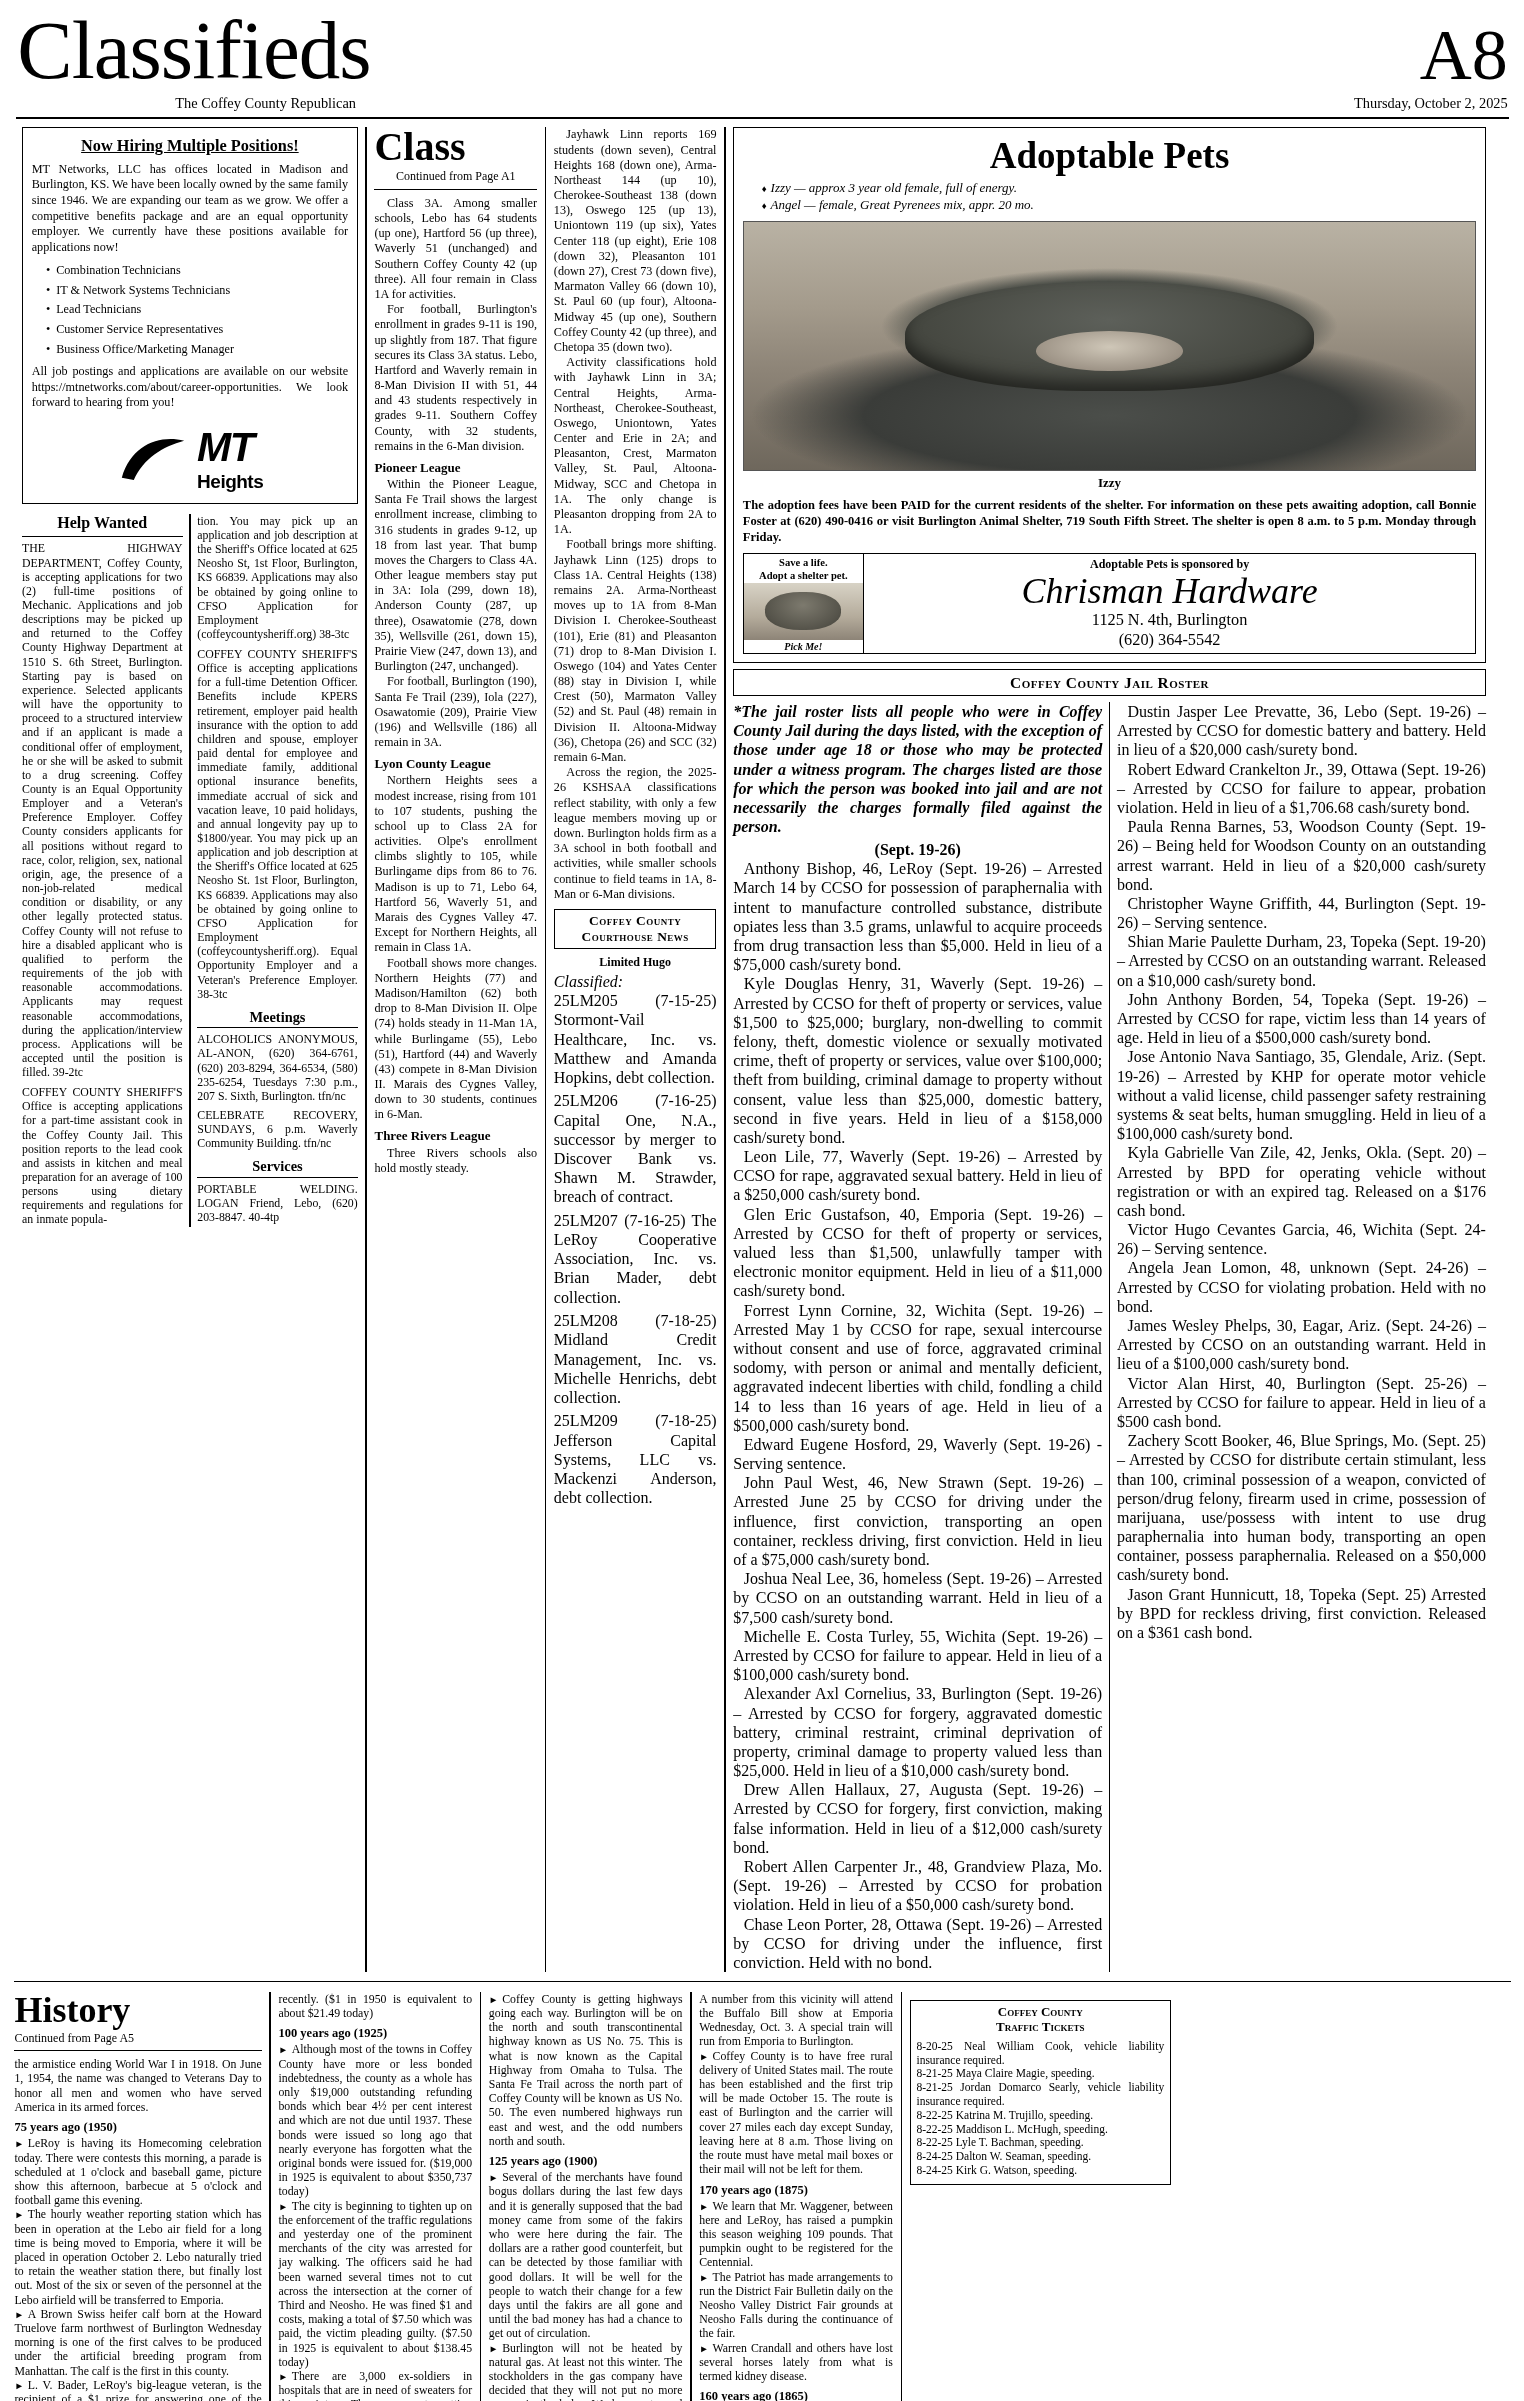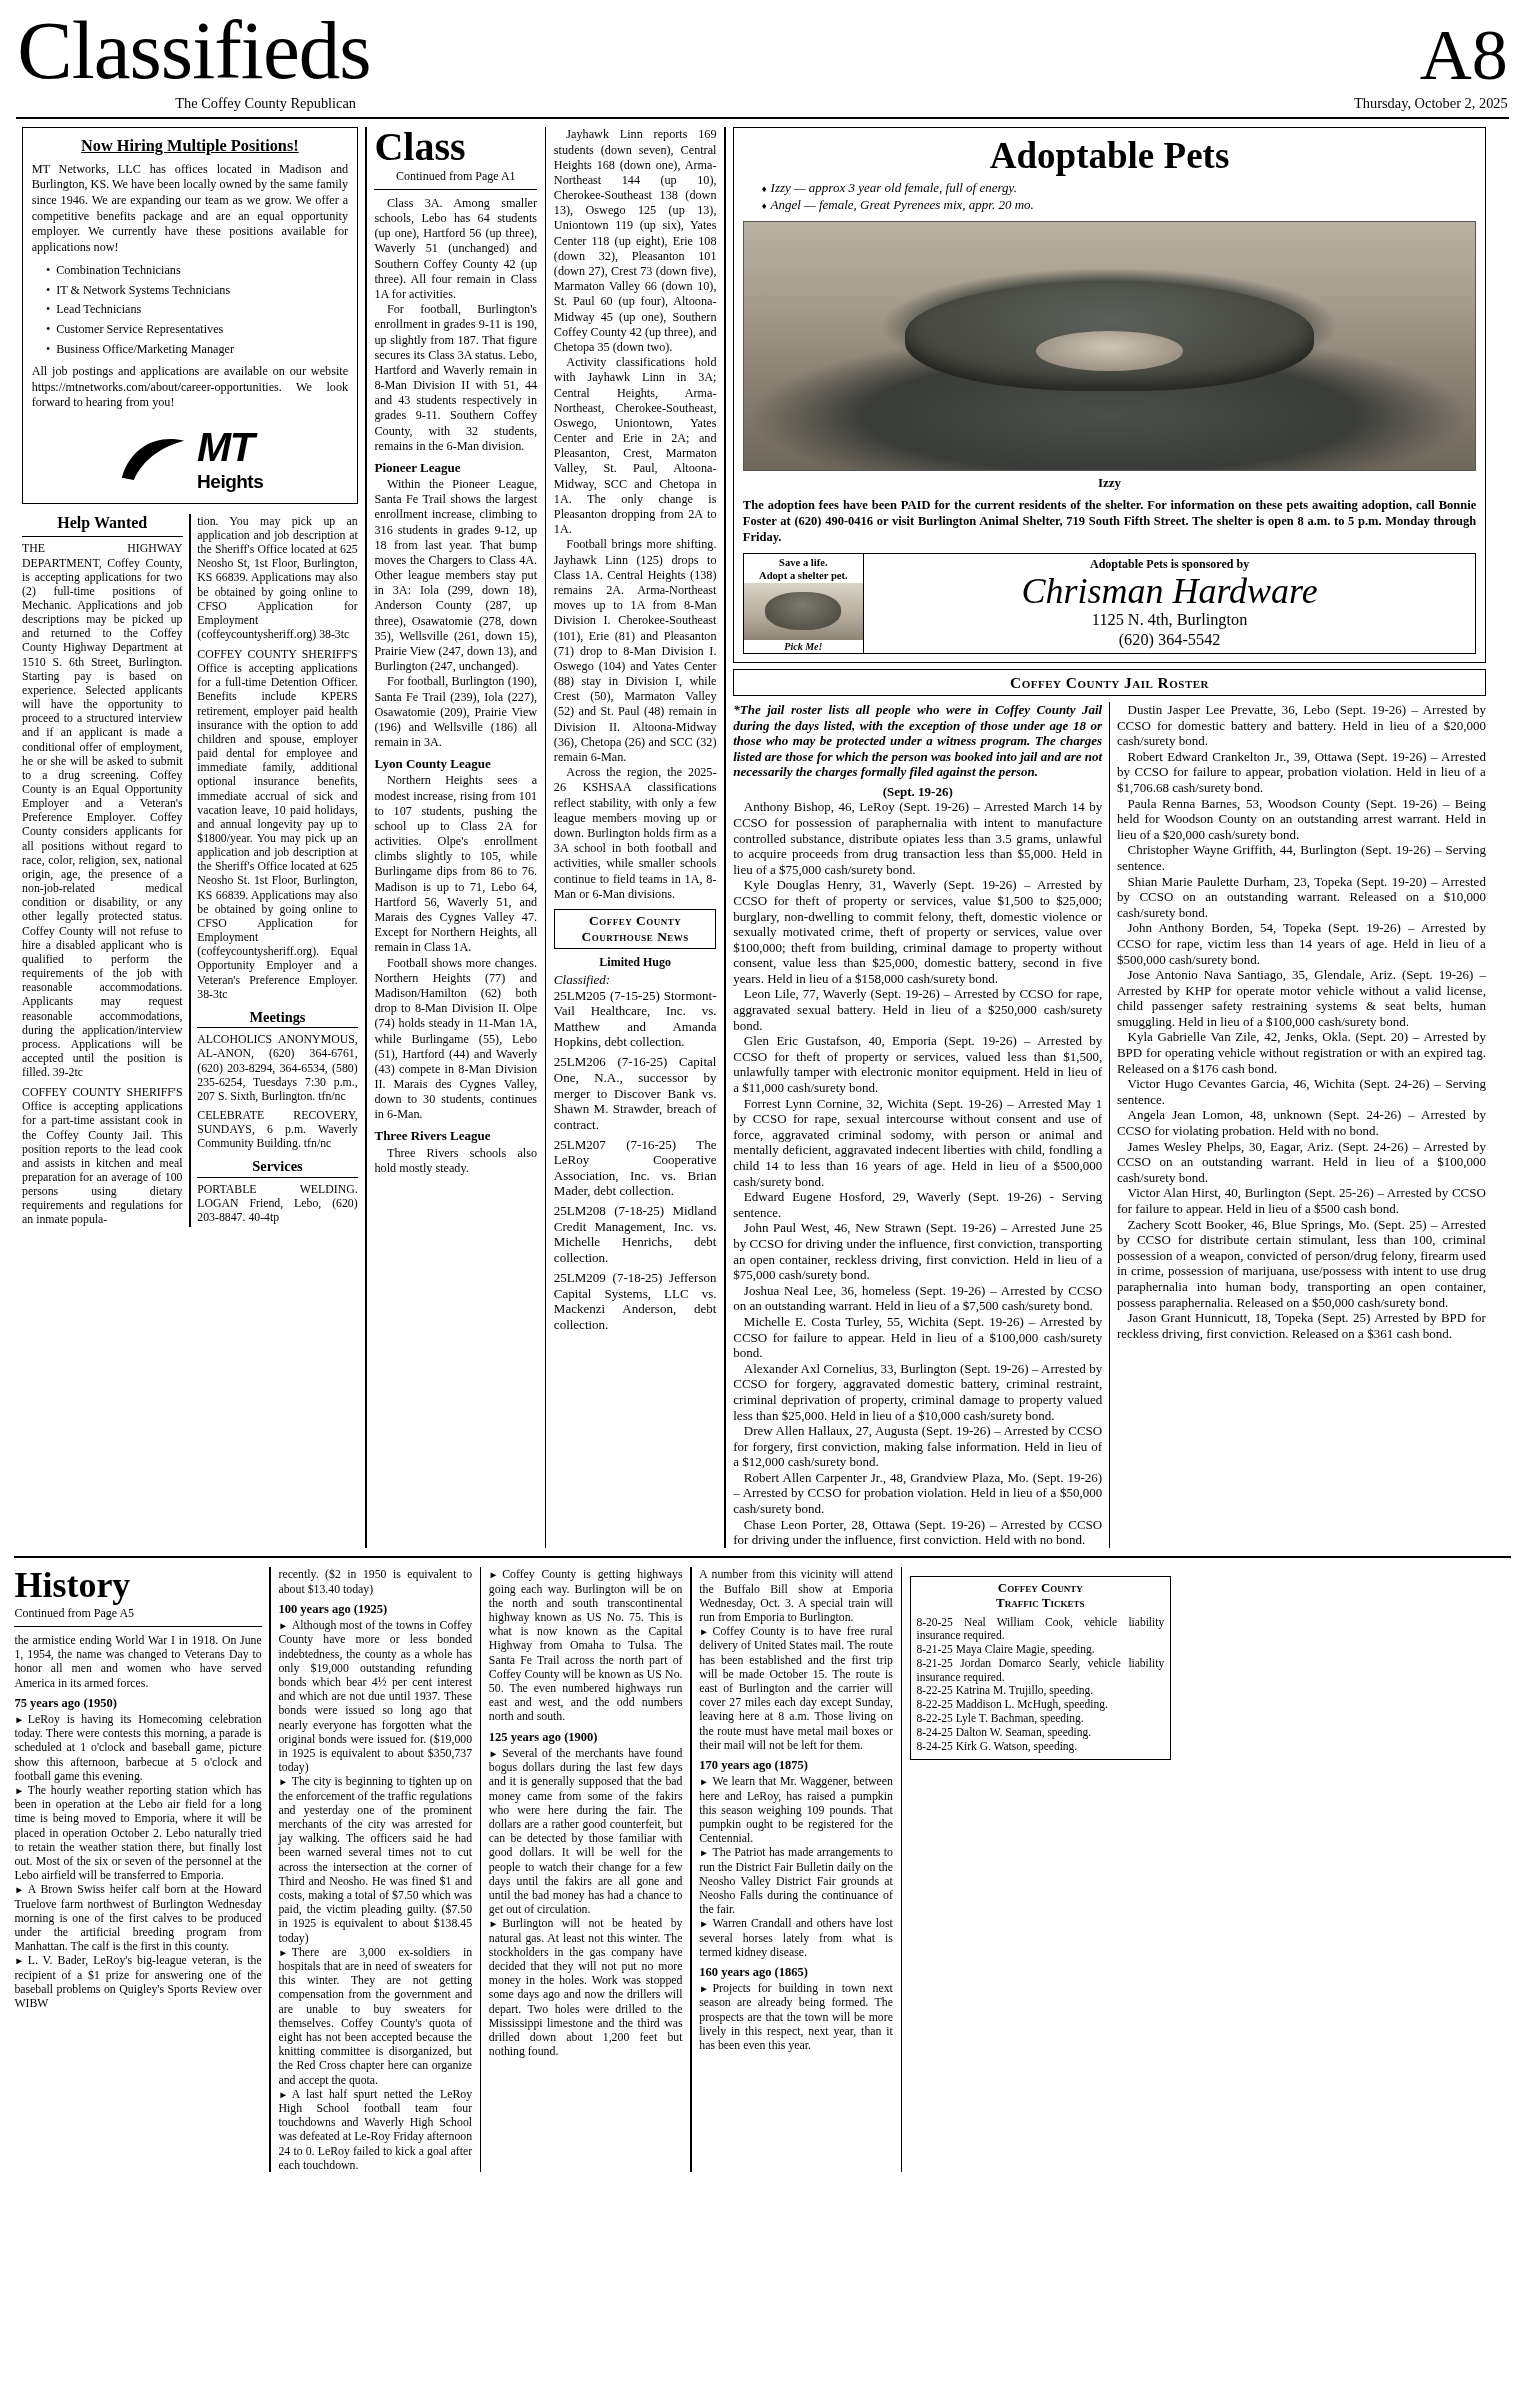--- a/index.html
+++ b/index.html
@@ -148,21 +148,21 @@
   .banner {
     border:1.4px solid #000; text-align:center; font-size:15.4px; font-weight:700;
     font-variant:small-caps; letter-spacing:0.5px; padding:3.4px 1.9px; margin:6.7px 0 5.8px 0;
     font-family:"Liberation Serif", serif;
   }
   .banner-sm { font-size:13.4px; }
   .roster-cols { display:flex; gap:0; }
   .roster-col { flex:1; padding:0 6.7px; }
   .roster-col:first-child { padding-left:0; }
   .roster-col:last-child { padding-right:0; }
-  .roster-text { font-size:13px; line-height:1.2; text-align:justify; }
+  .roster-text { font-size:16px; line-height:1.2; text-align:justify; }
   .roster-text p { margin:0; text-indent:10.6px; }
   .roster-text p.noind { text-indent:0; }
   .it { font-style:italic; }
   .arrow::before { content:"\25BA"; font-size:9.6px; margin-right:3.8px; }
   .diamond::before { content:"\2666"; font-size:9.6px; margin-right:3.8px; }
 
   
   .bottom-zone { display:flex; margin-top:9.6px; }
   .h1col { width:255px; }
   .h2col { width:209px; }
@@ -401,21 +401,21 @@
         <p class="noind"><span class="arrow"></span><span>The hourly weather reporting station which has been in operation at the Lebo air field for a long time is being moved to Emporia, where it will be placed in operation October 2. Lebo naturally tried to retain the weather station there, but finally lost out. Most of the six or seven of the personnel at the Lebo airfield will be transferred to Emporia.</span></p>
         <p class="noind"><span class="arrow"></span><span>A Brown Swiss heifer calf born at the Howard Truelove farm northwest of Burlington Wednesday morning is one of the first calves to be produced under the artificial breeding program from Manhattan. The calf is the first in this county.</span></p>
         <p class="noind"><span class="arrow"></span><span>L. V. Bader, LeRoy's big-league veteran, is the recipient of a $1 prize for answering one of the baseball problems on Quigley's Sports Review over WIBW</span></p>
       </div>
     </div>
 
     <div class="vrule"></div>
 
     <div class="col h2col">
       <div class="tiny-body">
-        <p class="noind">recently. ($2 in 1950 is equivalent to about $13.40 today)</p>
+        <p class="noind">recently. ($1 in 1950 is equivalent to about $21.49 today)</p>
         <div class="yr">100 years ago (1925)</div>
         <p class="noind"><span class="arrow"></span><span>Although most of the towns in Coffey County have more or less bonded indebtedness, the county as a whole has only $19,000 outstanding refunding bonds which bear 4½ per cent interest and which are not due until 1937. These bonds were issued so long ago that nearly everyone has forgotten what the original bonds were issued for. ($19,000 in 1925 is equivalent to about $350,737 today)</span></p>
         <p class="noind"><span class="arrow"></span><span>The city is beginning to tighten up on the enforcement of the traffic regulations and yesterday one of the prominent merchants of the city was arrested for jay walking. The officers said he had been warned several times not to cut across the intersection at the corner of Third and Neosho. He was fined $1 and costs, making a total of $7.50 which was paid, the victim pleading guilty. ($7.50 in 1925 is equivalent to about $138.45 today)</span></p>
         <p class="noind"><span class="arrow"></span><span>There are 3,000 ex-soldiers in hospitals that are in need of sweaters for this winter. They are not getting compensation from the government and are unable to buy sweaters for themselves. Coffey County's quota of eight has not been accepted because the knitting committee is disorganized, but the Red Cross chapter here can organize and accept the quota.</span></p>
         <p class="noind"><span class="arrow"></span><span>A last half spurt netted the LeRoy High School football team four touchdowns and Waverly High School was defeated at Le-Roy Friday afternoon 24 to 0. LeRoy failed to kick a goal after each touchdown.</span></p>
       </div>
     </div>
 
     <div class="vrule"></div>
 

